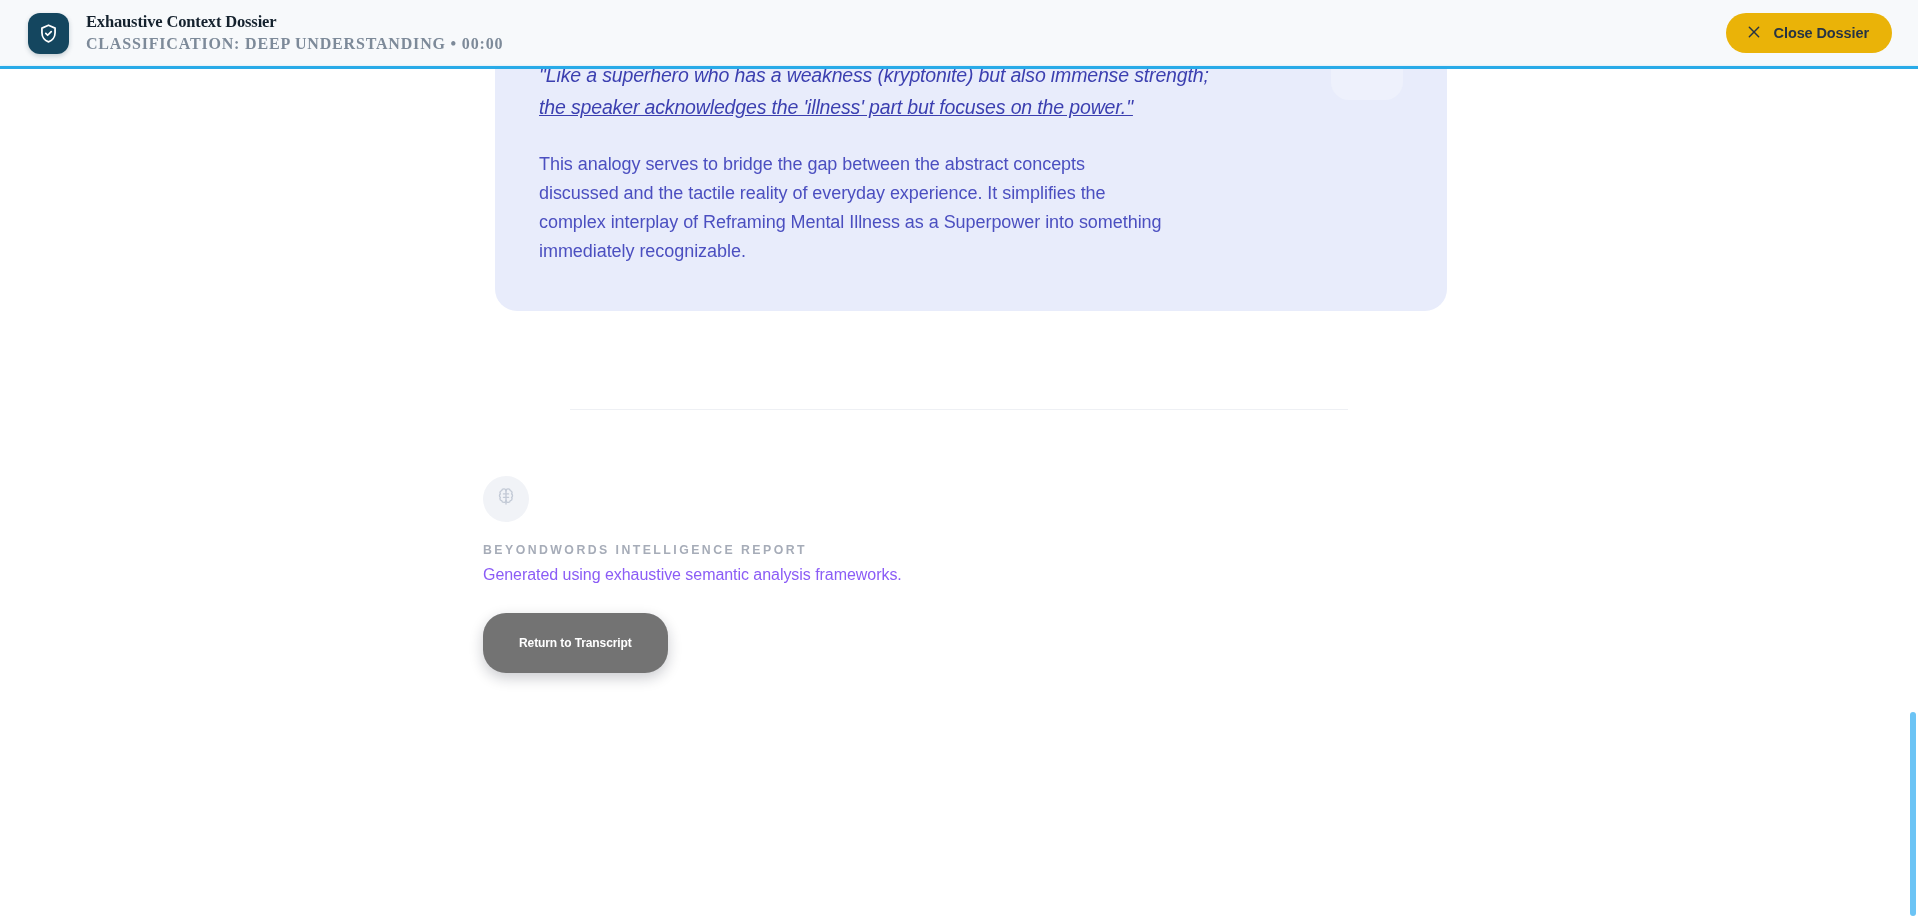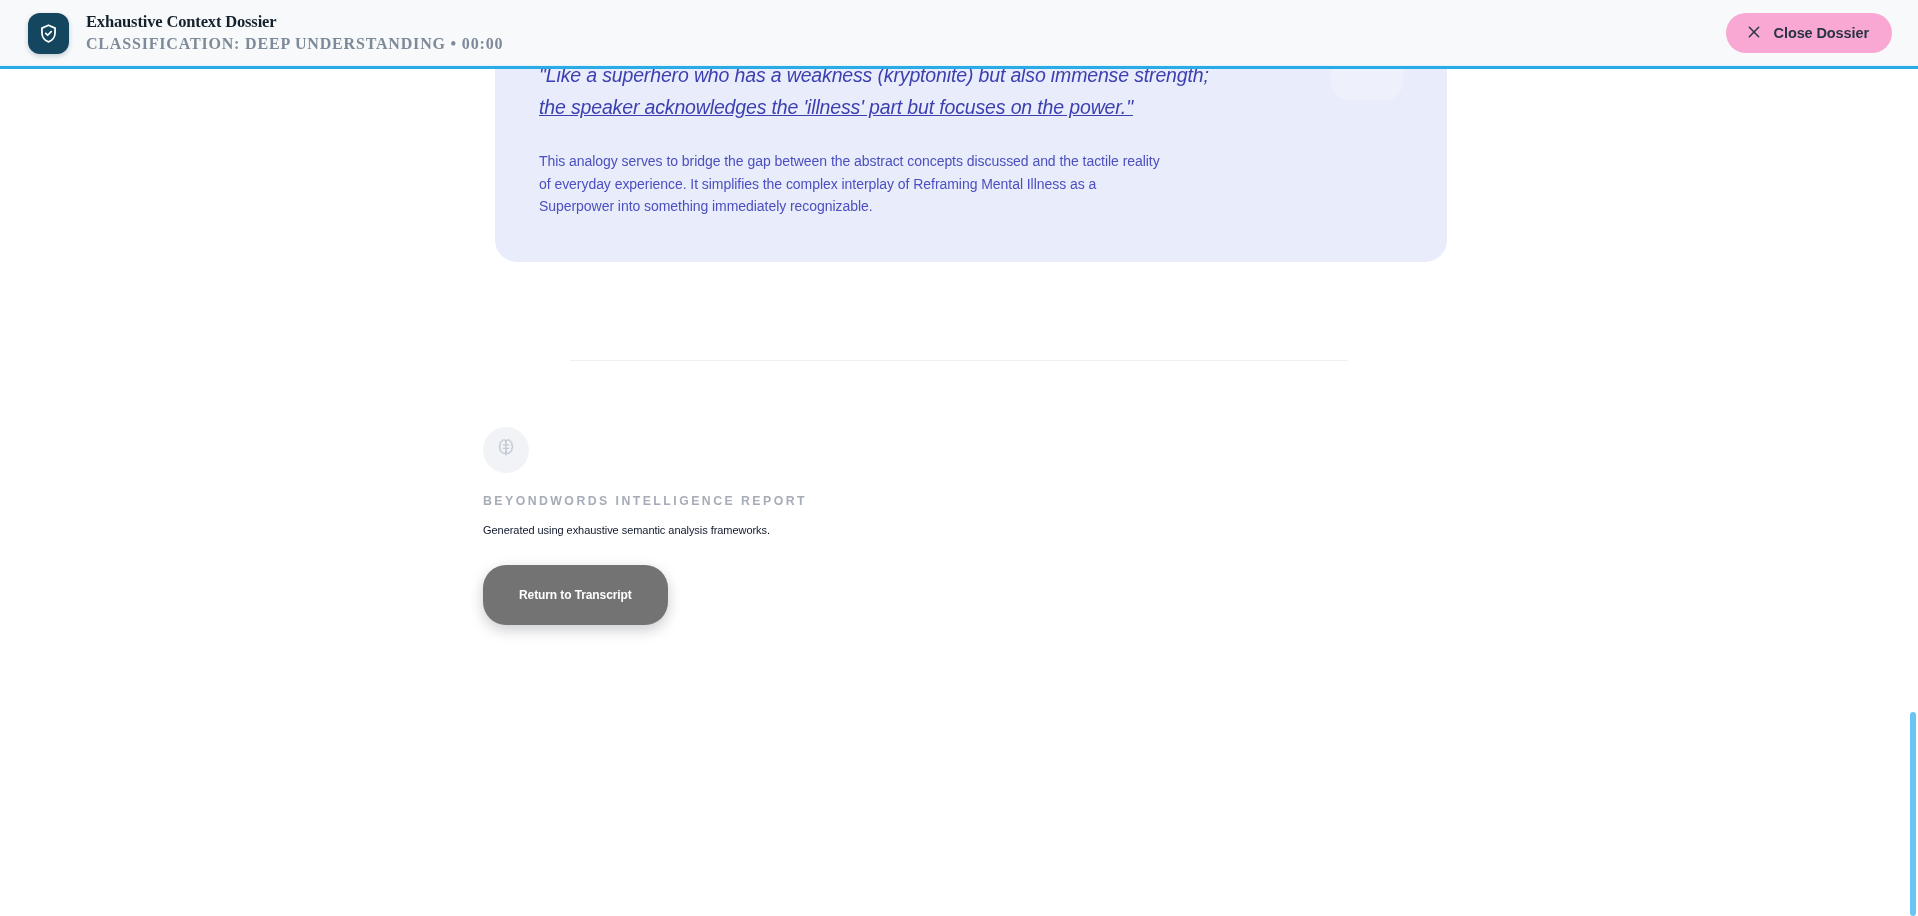--- a/index.html
+++ b/index.html
@@ -65,21 +65,21 @@
     line-height: 1.15;
   }
 
   .close-btn {
     display: flex;
     align-items: center;
     gap: 12px;
     height: 40px;
     padding: 0 23px 0 20px;
     border-radius: 20px;
-    background: #f9a8d4;
+    background: #eab308;
     border: none;
     cursor: pointer;
     font-family: inherit;
   }
 
   .close-btn-label {
     font-size: 14.5px;
     font-weight: 700;
     color: #273444;
     letter-spacing: -0.1px;
@@ -144,21 +144,21 @@
     line-height: 1.64;
     letter-spacing: -0.15px;
   }
 
   .quote-line .l1 { display: block; }
   .quote-line .l2 { display: block; text-decoration: underline; }
 
   .analysis-body {
     position: relative;
     margin-top: 26px;
-    font-size: 14px;
+    font-size: 18px;
     color: #4b4fc0;
     line-height: 1.62;
     max-width: 630px;
     letter-spacing: -0.05px;
   }
 
   
   .divider {
     width: 778px;
     height: 1px;
@@ -186,23 +186,23 @@
 
   .footer-title {
     margin-top: 21px;
     font-size: 12.3px;
     font-weight: 700;
     letter-spacing: 2.45px;
     color: #a6acb8;
   }
 
   .footer-sub {
-    margin-top: 16px;
-    font-size: 11px;
-    color: #0f172a;
+    margin-top: 9px;
+    font-size: 16px;
+    color: #8b5cf6;
     letter-spacing: -0.05px;
   }
 
   .return-btn {
     margin-top: 29px;
     height: 60px;
     padding: 0 36px;
     border-radius: 23px;
     background: #737373;
     border: none;

